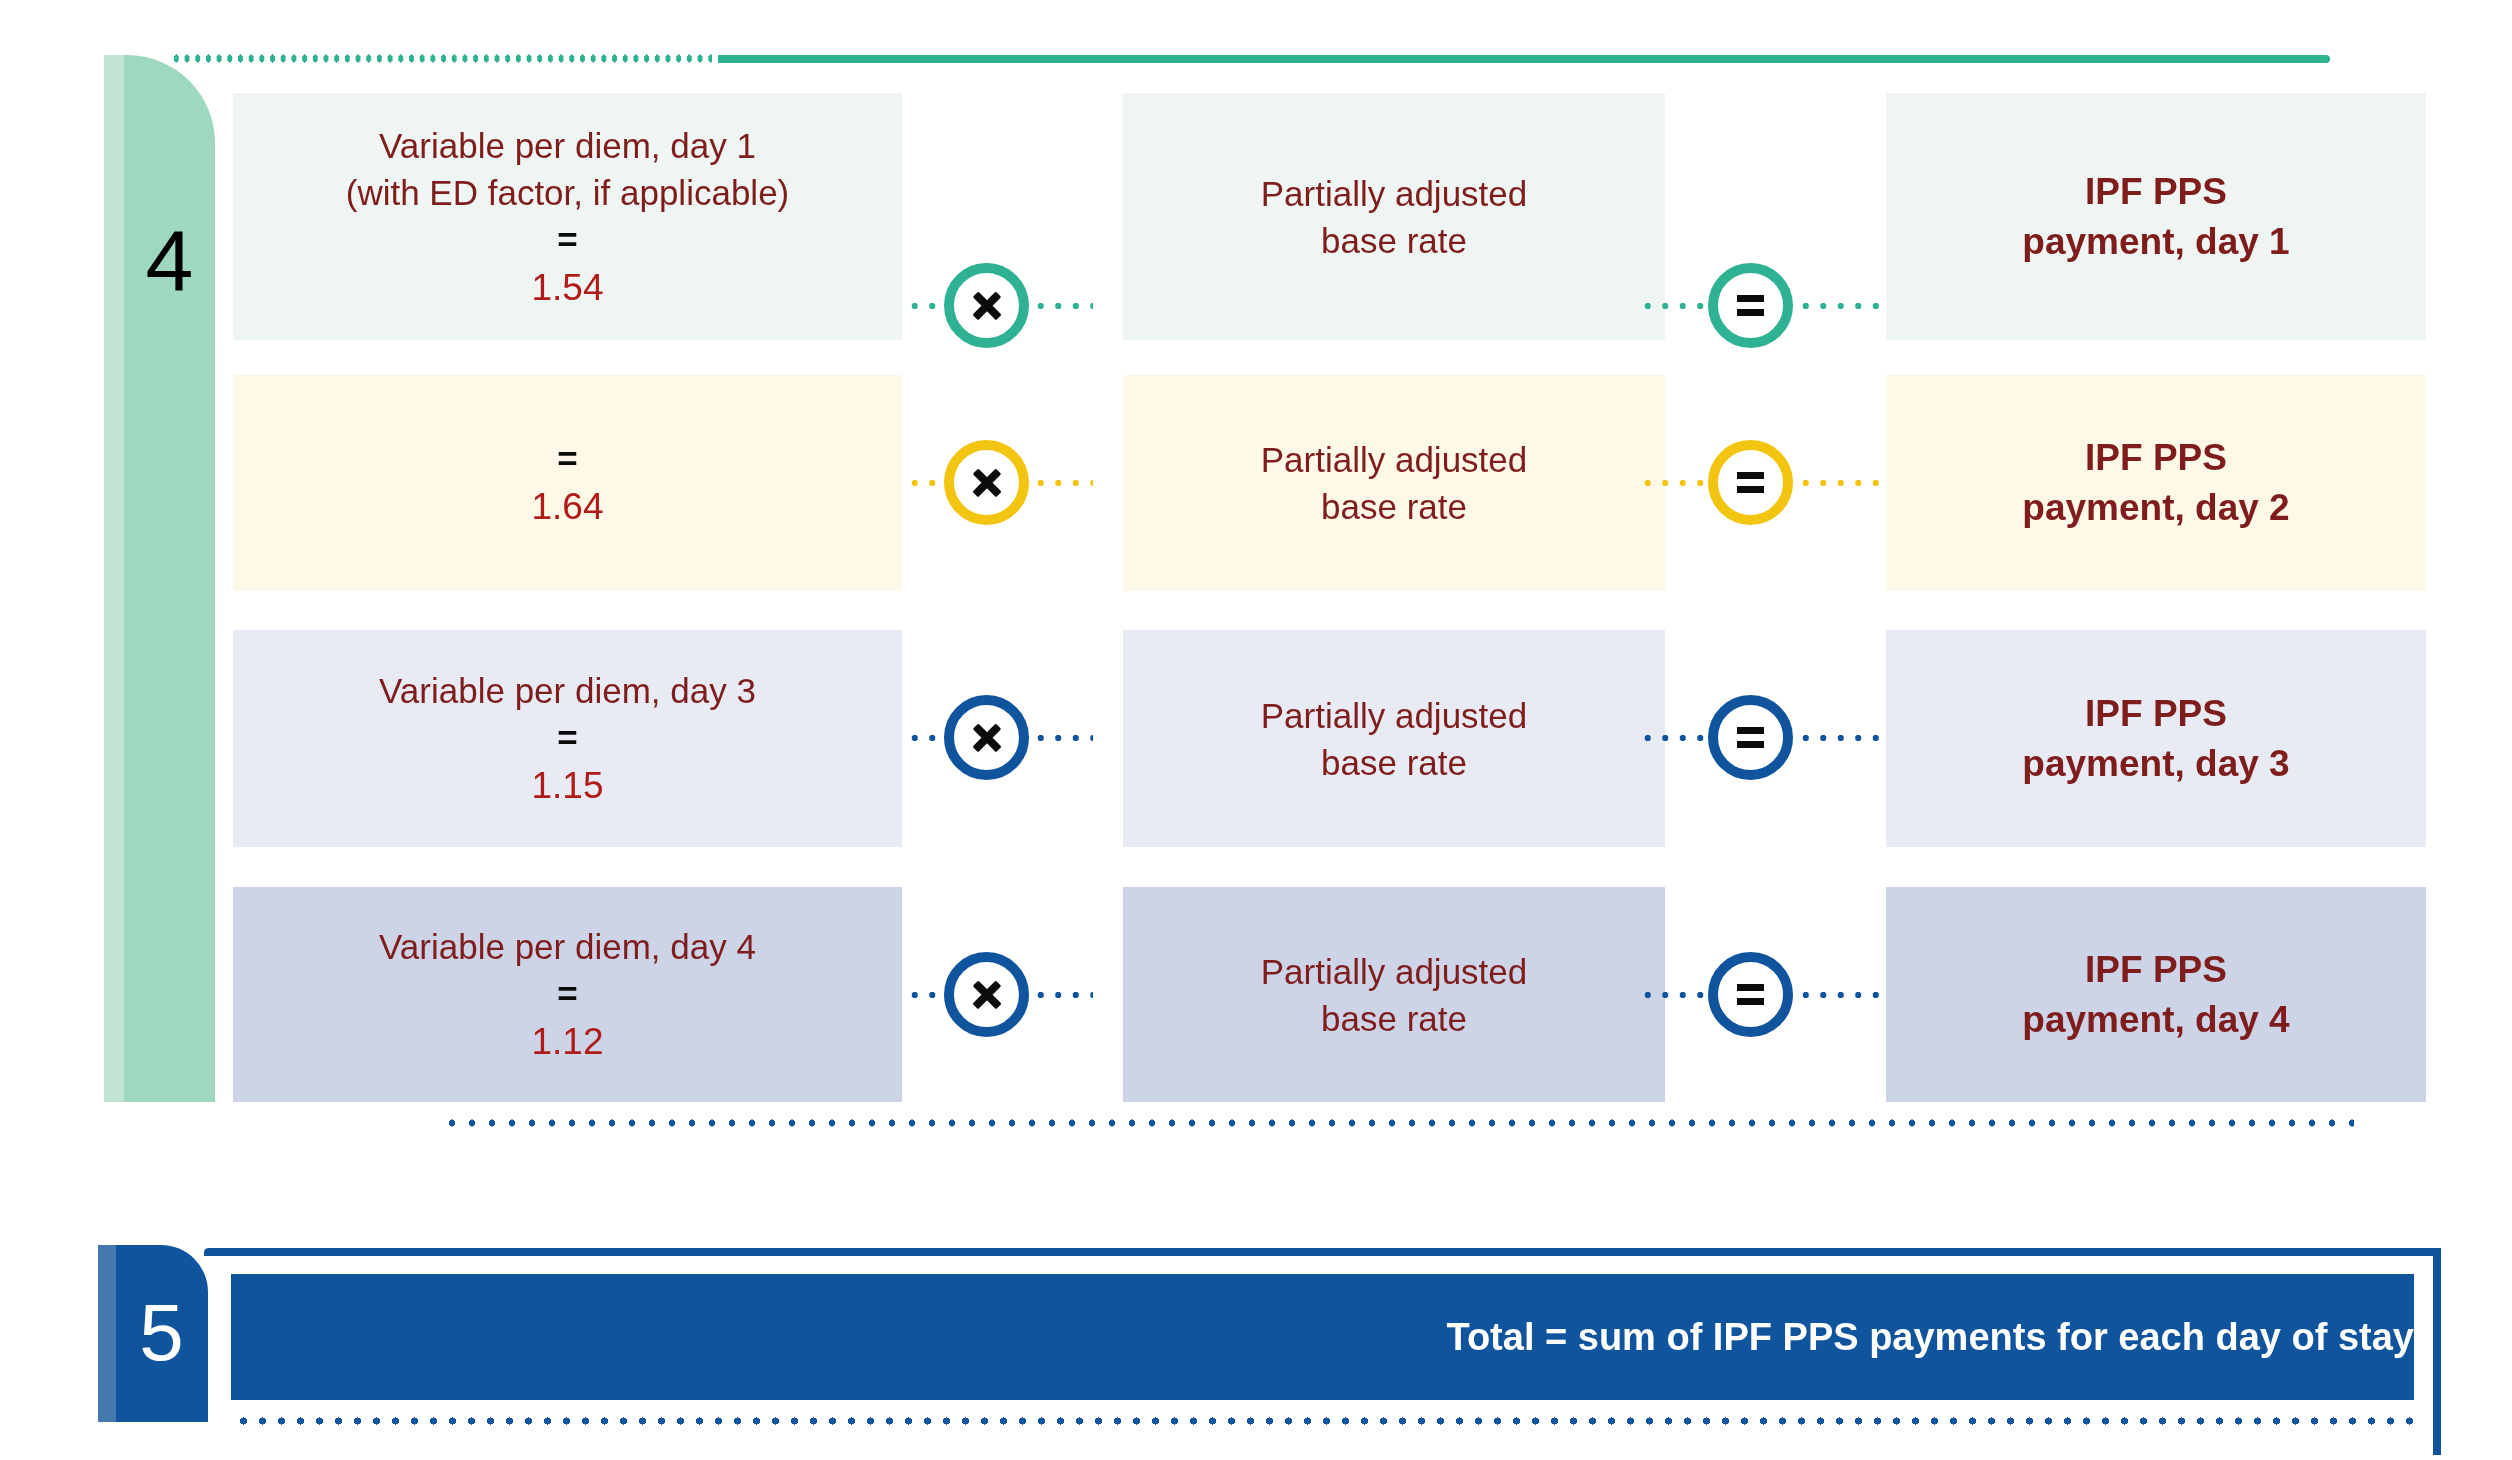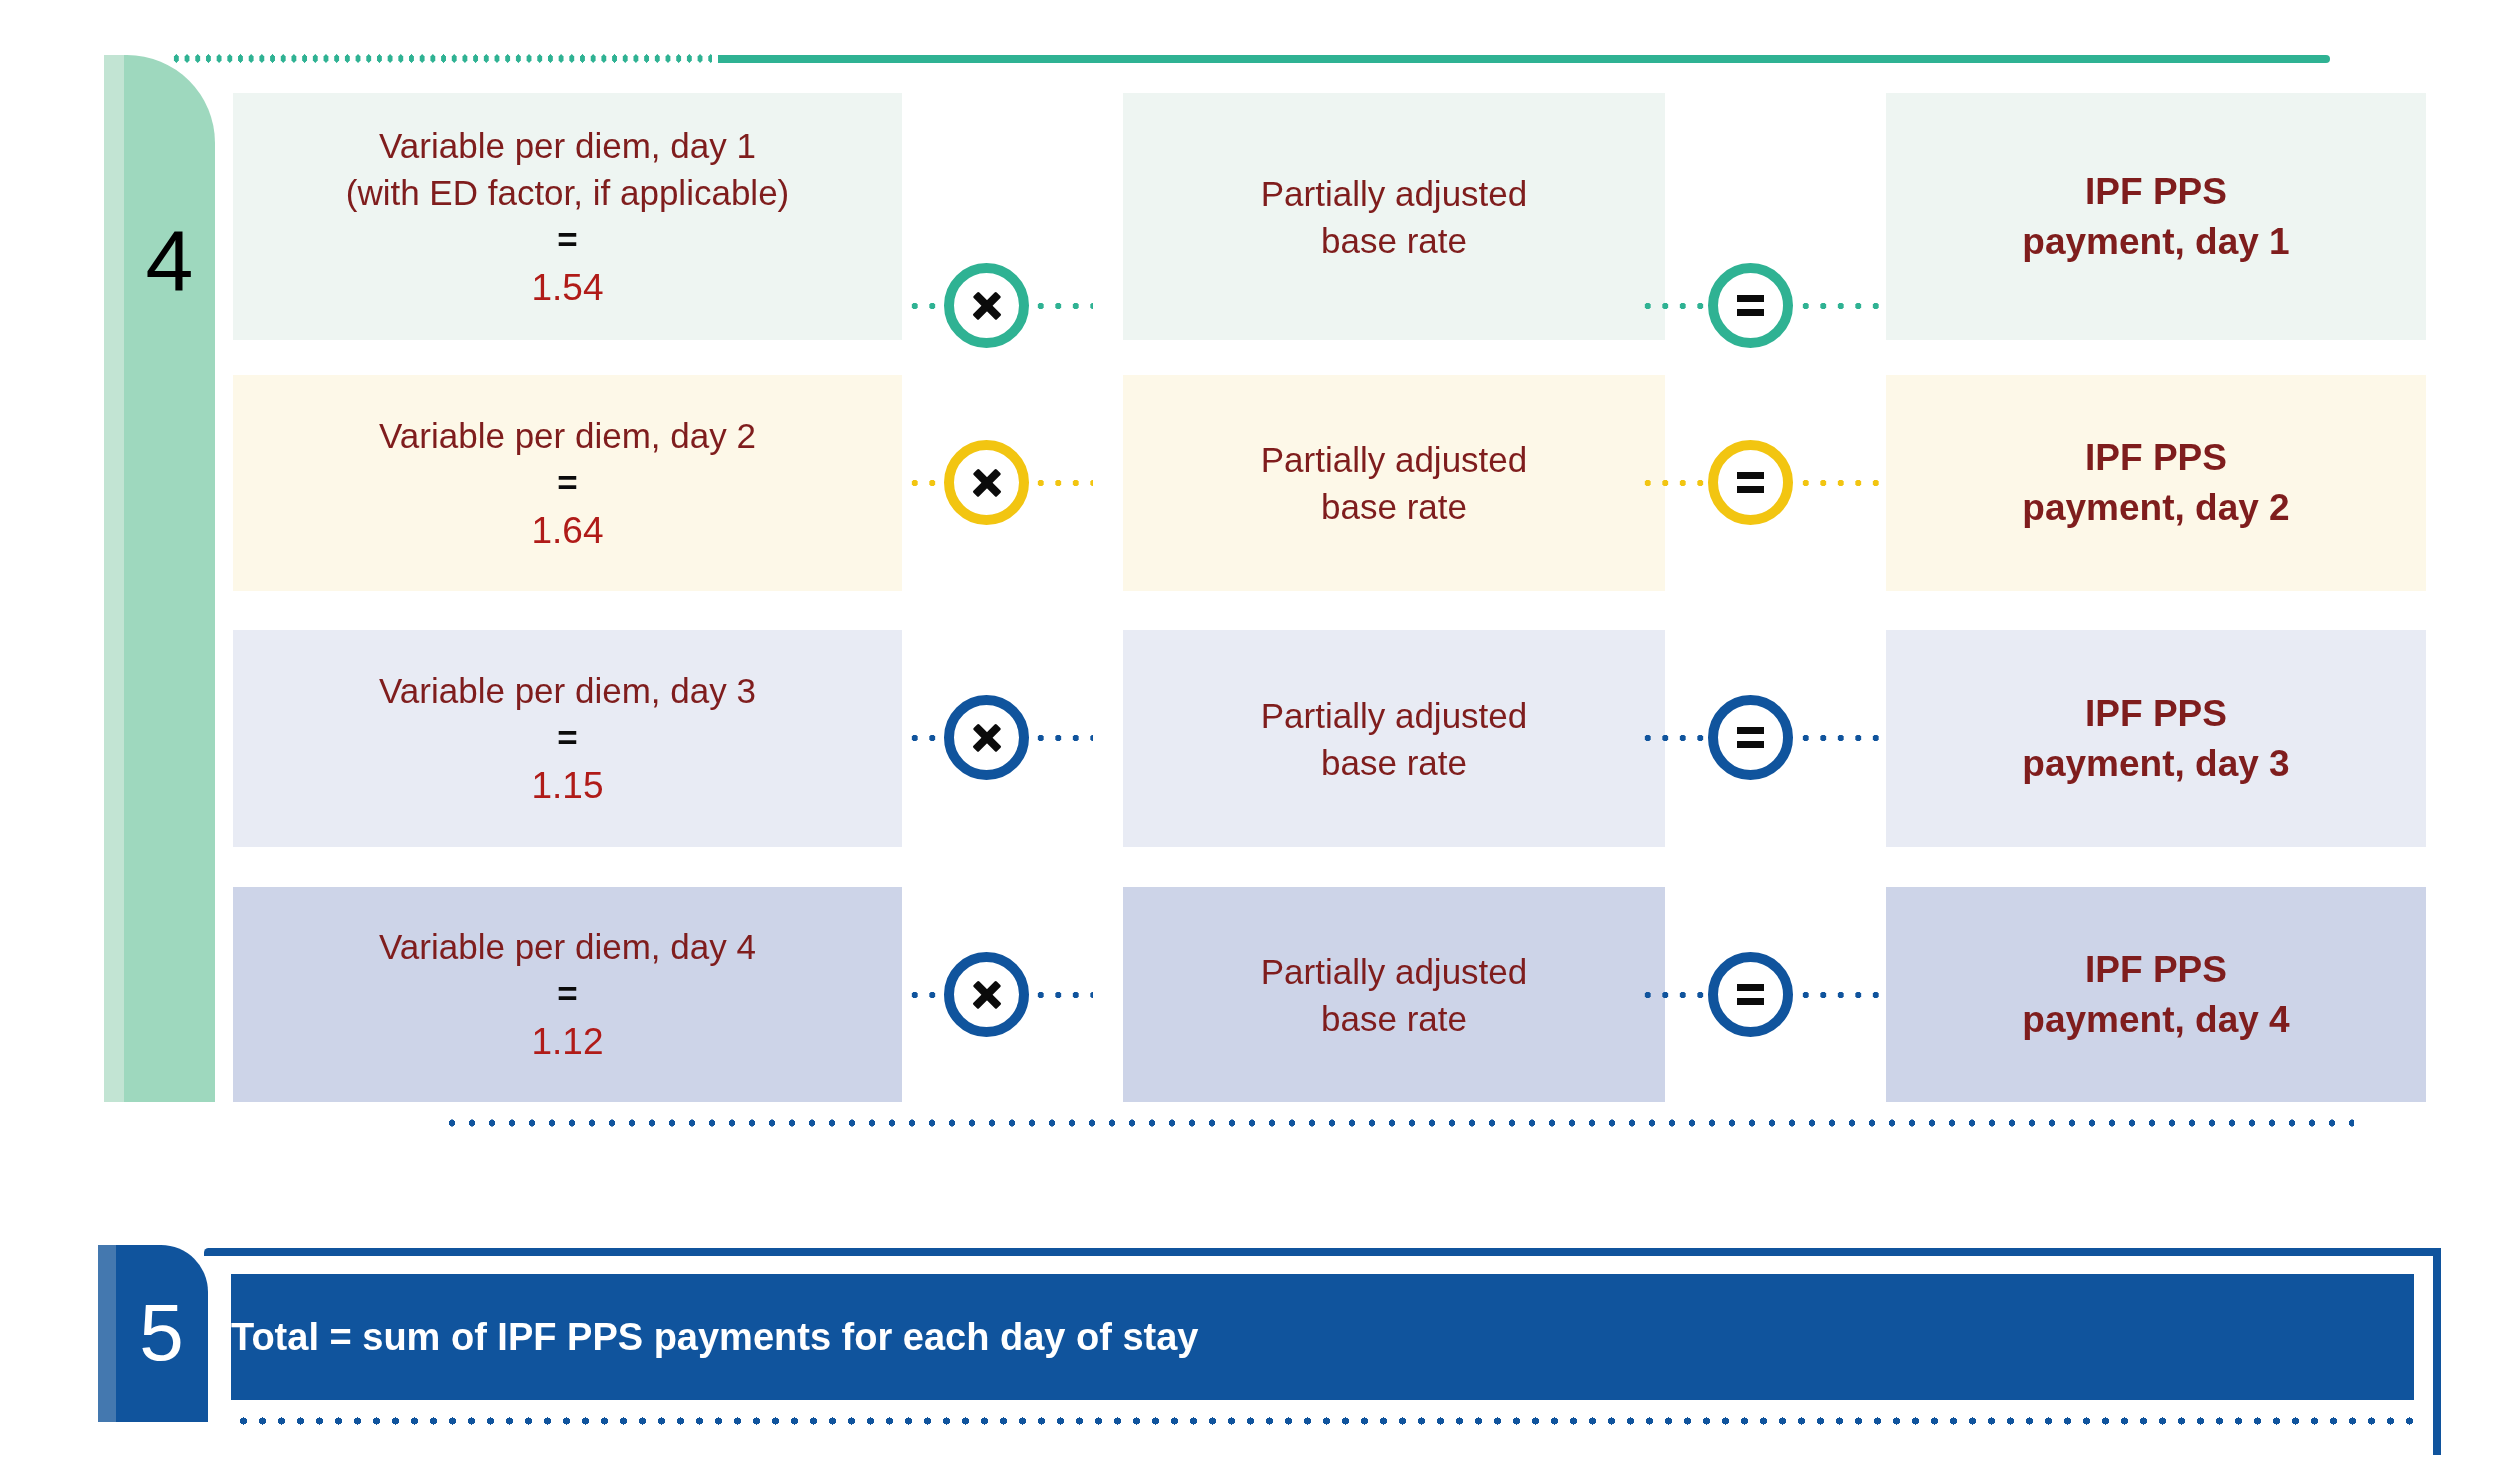--- a/index.html
+++ b/index.html
@@ -60,21 +60,21 @@
   .conn.c3{left:1639px;width:67px;}
   .conn.c4{left:1797px;width:84px;}
   
   .sec4-bottom-dotted{position:absolute;left:442px;top:1119px;width:1912px;height:7.6px;
     background-image:radial-gradient(circle 3.4px at center,#10549D 98%,rgba(0,0,0,0) 100%);
     background-size:20px 7.6px;background-repeat:repeat-x;background-position:left center;}
   
   .bracket{position:absolute;left:204px;top:1248px;width:2237px;height:207px;box-sizing:border-box;
     border-top:8.4px solid #10549D;border-right:8.4px solid #10549D;border-top-left-radius:4.6px;}
   .total-bar{position:absolute;left:231px;top:1274px;width:2183px;height:126px;background:#10549D;
-    display:flex;align-items:center;justify-content:flex-start;}
+    display:flex;align-items:center;justify-content:flex-end;}
   .total-bar .total-text{color:#ffffff;font-size:38px;font-weight:700;}
   .sec5-bottom-dotted{position:absolute;left:234px;top:1417px;width:2182px;height:7.6px;
     background-image:radial-gradient(circle 3.4px at center,#10549D 98%,rgba(0,0,0,0) 100%);
     background-size:19px 7.6px;background-repeat:repeat-x;background-position:left center;}
 </style>
 </head>
 <body>
 
 <div id="canvas">
 
@@ -108,21 +108,20 @@
     </div>
     <div class="conn c4" style="top:209px;"></div>
     <div class="box col3">
       <div class="line">IPF PPS</div>
       <div class="line">payment, day 1</div>
     </div>
   </div>
 
   <div class="row t1" style="top:375px;height:216px;">
     <div class="box col1">
-      <div class="line">Variable per diem, day 2</div>
       <div class="eq-line">=</div>
       <div class="value-line">1.64</div>
     </div>
     <div class="conn c1" style="top:104px;"></div>
     <div class="op-circle mul-circle" style="top:65px;">
       <span class="icon-x"></span>
     </div>
     <div class="conn c2" style="top:104px;"></div>
     <div class="box col2">
       <div class="line">Partially adjusted</div>

